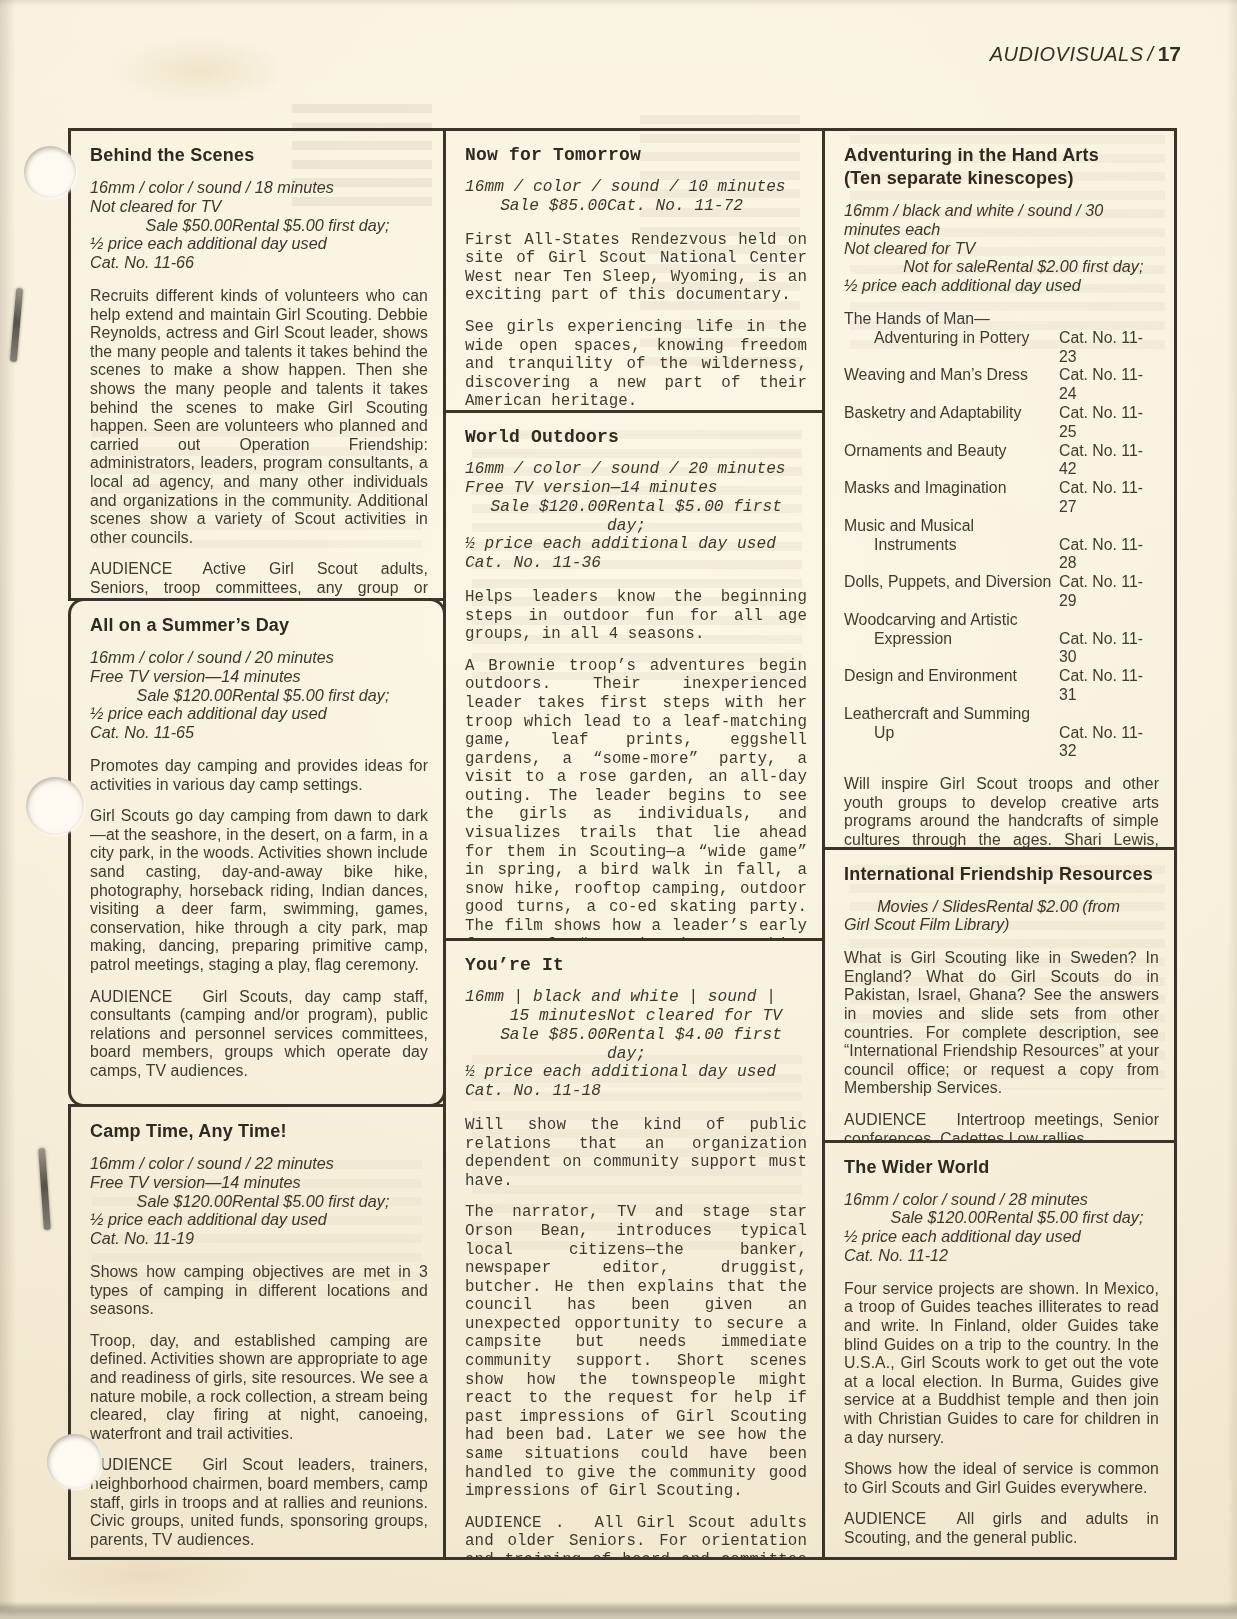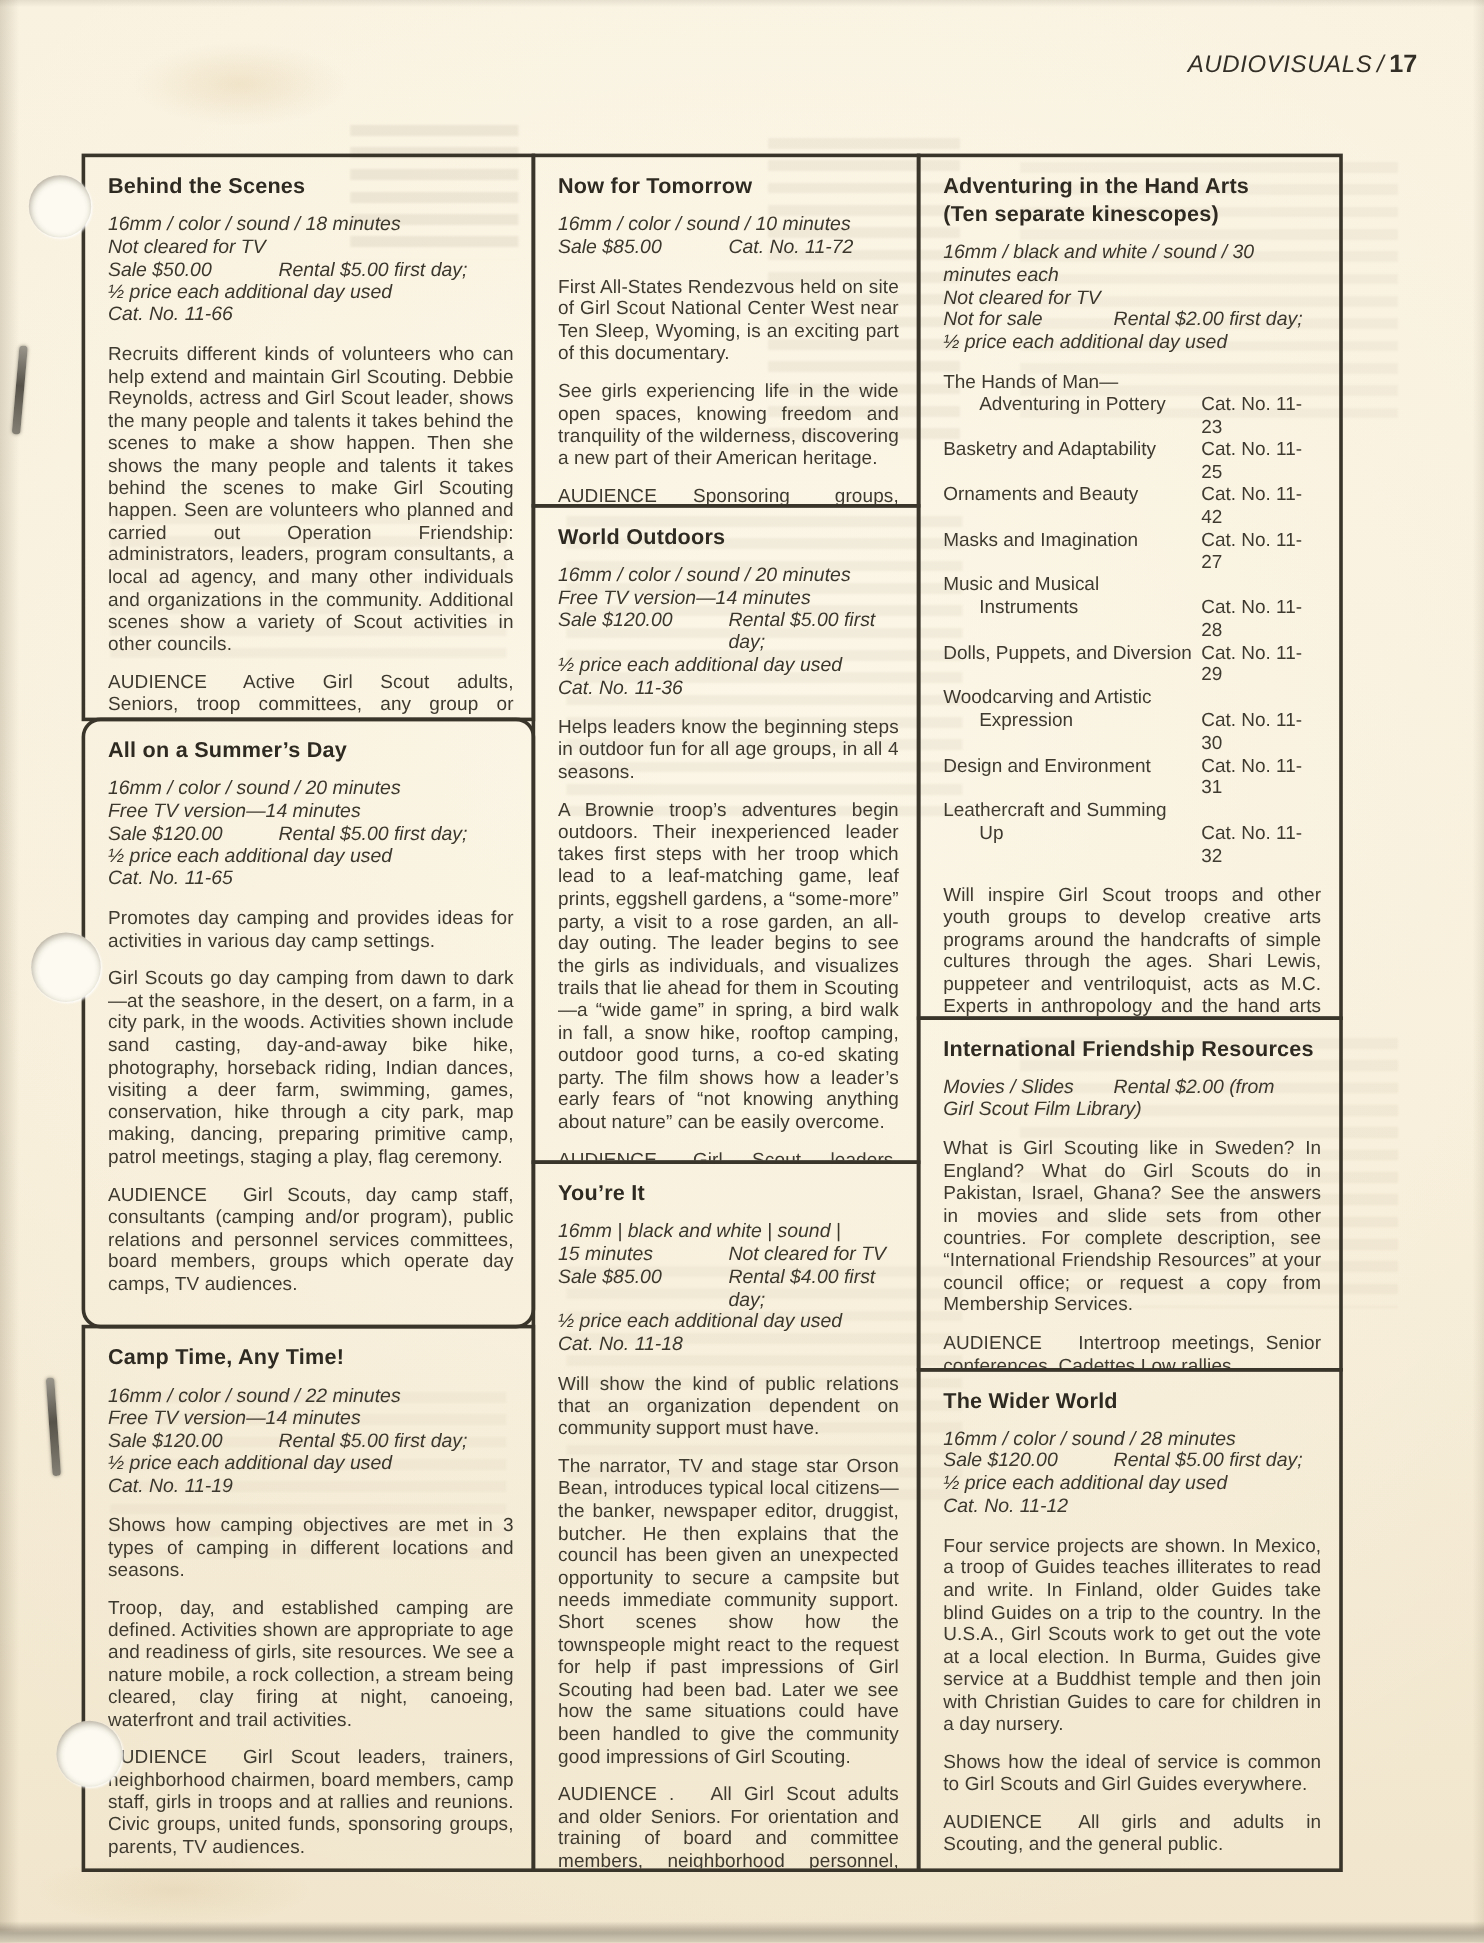--- a/index.html
+++ b/index.html
@@ -24,34 +24,34 @@
     position:absolute;top:42px;right:56px;z-index:3;
     font-style:italic;font-size:20px;letter-spacing:.5px;color:#332f27;
   }
   .page-header .pgnum{font-weight:bold;font-style:normal;font-size:21px;letter-spacing:0;}
   .page-header .sep{padding:0 4px;}
 
   .grid{position:absolute;left:68px;top:96px;width:1115px;height:1464px;display:flex;z-index:2;}
   .col{display:flex;flex-direction:column;}
   .col + .col{margin-left:-3px;}
   .col0{width:378px;}
-  .col1{width:324px;}
+  .col1{width:382px;font-family:Liberation Mono, monospace;}
   .col2{width:355px;}
   .box{
     border:3px solid #3a352b;box-sizing:border-box;
     padding:11px 15px 8px 19px;overflow:hidden;background:transparent;margin-top:32px;
   }
   .box + .box{margin-top:-3px;}
   .box.grow{flex:1 1 auto;}
 
   .title{font-weight:bold;font-size:18px;line-height:21px;color:#2e2a22;margin:3px 0 12px;letter-spacing:.2px;}
   .title2{margin-top:-10px;}
   .specs{font-style:italic;font-size:16.2px;line-height:18.8px;margin:0 0 15px;color:#3c372d;}
   .spec-line{display:flex;}
-  .spec-l{flex:0 0 142px;}
+  .spec-l{flex:0 0 142px;text-align:right;}
   .spec-r{flex:1 1 auto;}
   .catalog{font-size:15.8px;line-height:18.8px;margin:0 0 14px;}
   .cat-row{display:flex;justify-content:center;}
   .cat-name{flex:1 1 auto;}
   .cat-name.indent{padding-left:30px;}
   .cat-no{flex:0 0 100px;}
   .para{font-size:15.8px;line-height:18.6px;text-align:justify;margin:0 0 13px;letter-spacing:.1px;}
   .aud-label{padding-right:30px;}
 
   .hole{position:absolute;border-radius:50%;z-index:6;background:#fcfaf1;
@@ -229,20 +229,24 @@
           </div>
     <div class="catalog">
             <div class="cat-row">
               <span class="cat-name">The Hands of Man—</span>
             </div>
             <div class="cat-row">
               <span class="cat-name indent">Adventuring in Pottery</span>
               <span class="cat-no">Cat. No. 11-23</span>
             </div>
             <div class="cat-row">
+              <span class="cat-name">Weaving and Man’s Dress</span>
+              <span class="cat-no">Cat. No. 11-24</span>
+            </div>
+            <div class="cat-row">
               <span class="cat-name">Basketry and Adaptability</span>
               <span class="cat-no">Cat. No. 11-25</span>
             </div>
             <div class="cat-row">
               <span class="cat-name">Ornaments and Beauty</span>
               <span class="cat-no">Cat. No. 11-42</span>
             </div>
             <div class="cat-row">
               <span class="cat-name">Masks and Imagination</span>
               <span class="cat-no">Cat. No. 11-27</span>

